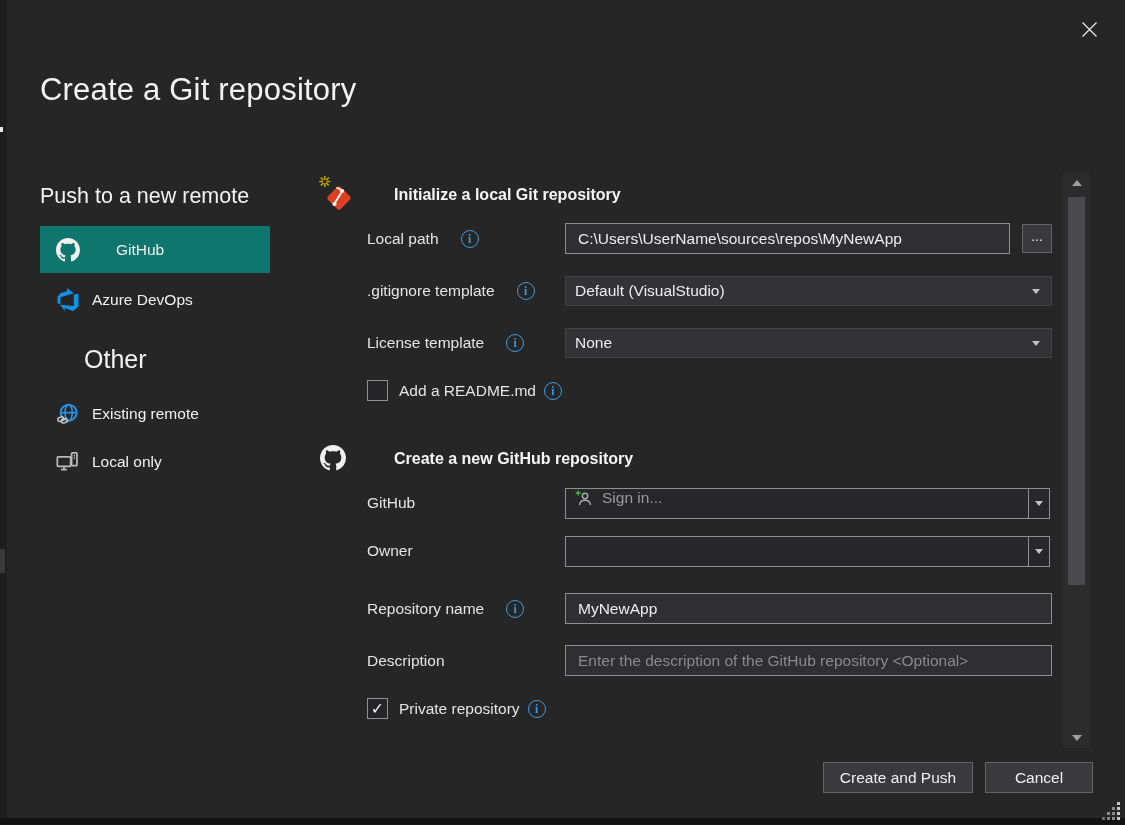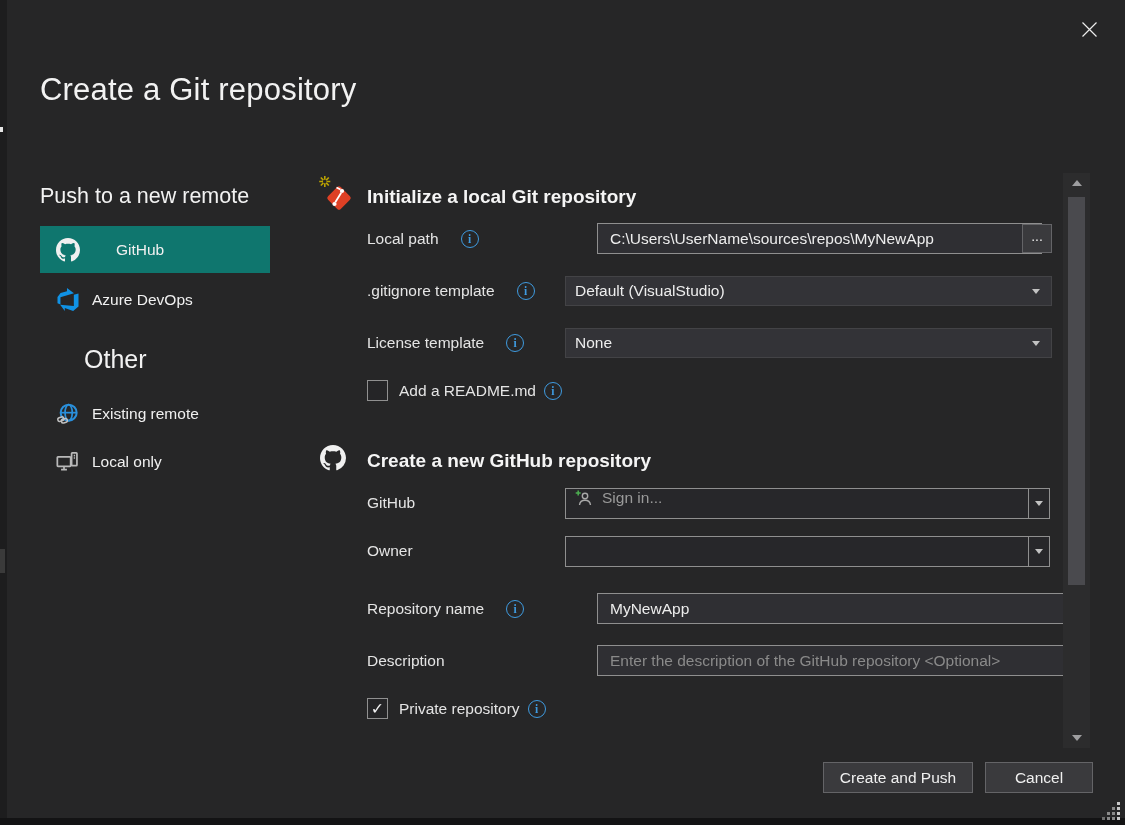--- a/index.html
+++ b/index.html
@@ -30,21 +30,21 @@
   .sb-item { left:40px; width:230px; height:47px; display:flex; align-items:center;
              gap:12px; padding-left:16px; font-size:15.5px; color:#F0F0F0; cursor:pointer; }
   .sb-item.selected { background:#0f766e;gap:36px; }
   .it-github   { top:226px; }
   .it-azure    { top:276px; }
   .it-existing { top:390px; }
   .it-local    { top:438px; }
 
   
   .sec1-icon { left:316px; top:174px; }
-  .sec-head  { font-size:19px; font-weight:bold; color:#F5F5F5; }
+  .sec-head  { font-size:16px; font-weight:bold; color:#F5F5F5;margin-left:27px; }
   .sec1-head { left:367px; top:186px; }
   .sec2-icon { left:320px; top:445px; }
   .sec2-head { left:367px; top:450px; }
 
   .flabel { left:367px; display:flex; align-items:center; gap:22px; font-size:15.5px; color:#E4E4E4; height:20px; }
   .l-path    { top:229px; }
   .l-ignore  { top:281px; }
   .l-license { top:333px; }
   .l-account { top:493px; }
   .l-owner   { top:541px; }
@@ -53,21 +53,21 @@
 
   .info-ic { display:inline-flex; width:18px; height:18px; border:1.5px solid #3F9BE0; border-radius:50%;
              color:#3F9BE0; font-size:11.5px; font-weight:bold; align-items:center; justify-content:center;
              font-family:"Liberation Serif", serif; flex:none; }
 
   input.field, .dd, .combo {
     font-family:"Liberation Sans", sans-serif;
     font-size:15.5px; color:#EDEDED;
   }
   input.field {
-    background:#2F2F33; border:1px solid #8F8F8F; outline:none; padding:8px 12px;margin-left:32px;
+    background:#2F2F33; border:1px solid #8F8F8F; outline:none; padding:8px 12px;
   }
   input.field::placeholder { color:#8A8A8A; opacity:1; }
   .f-path { left:565px; top:223px; width:445px; height:31px; }
   .f-repo { left:565px; top:593px; width:487px; height:31px; }
   .f-desc { left:565px; top:645px; width:487px; height:31px; }
 
   .browse-btn { left:1022px; top:224px; width:30px; height:29px; background:#3A3A3D; border:1px solid #646467;
                 color:#EDEDED; font-size:14px; display:flex; align-items:center; justify-content:center;
                 padding-bottom:6px; cursor:pointer; }
 

